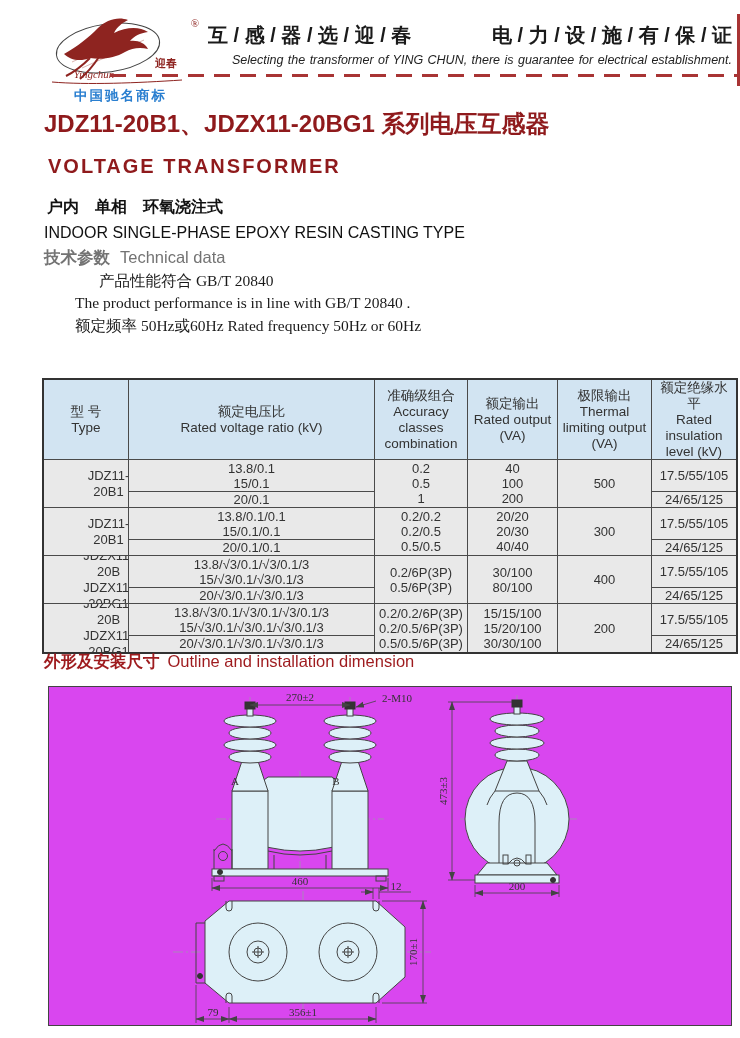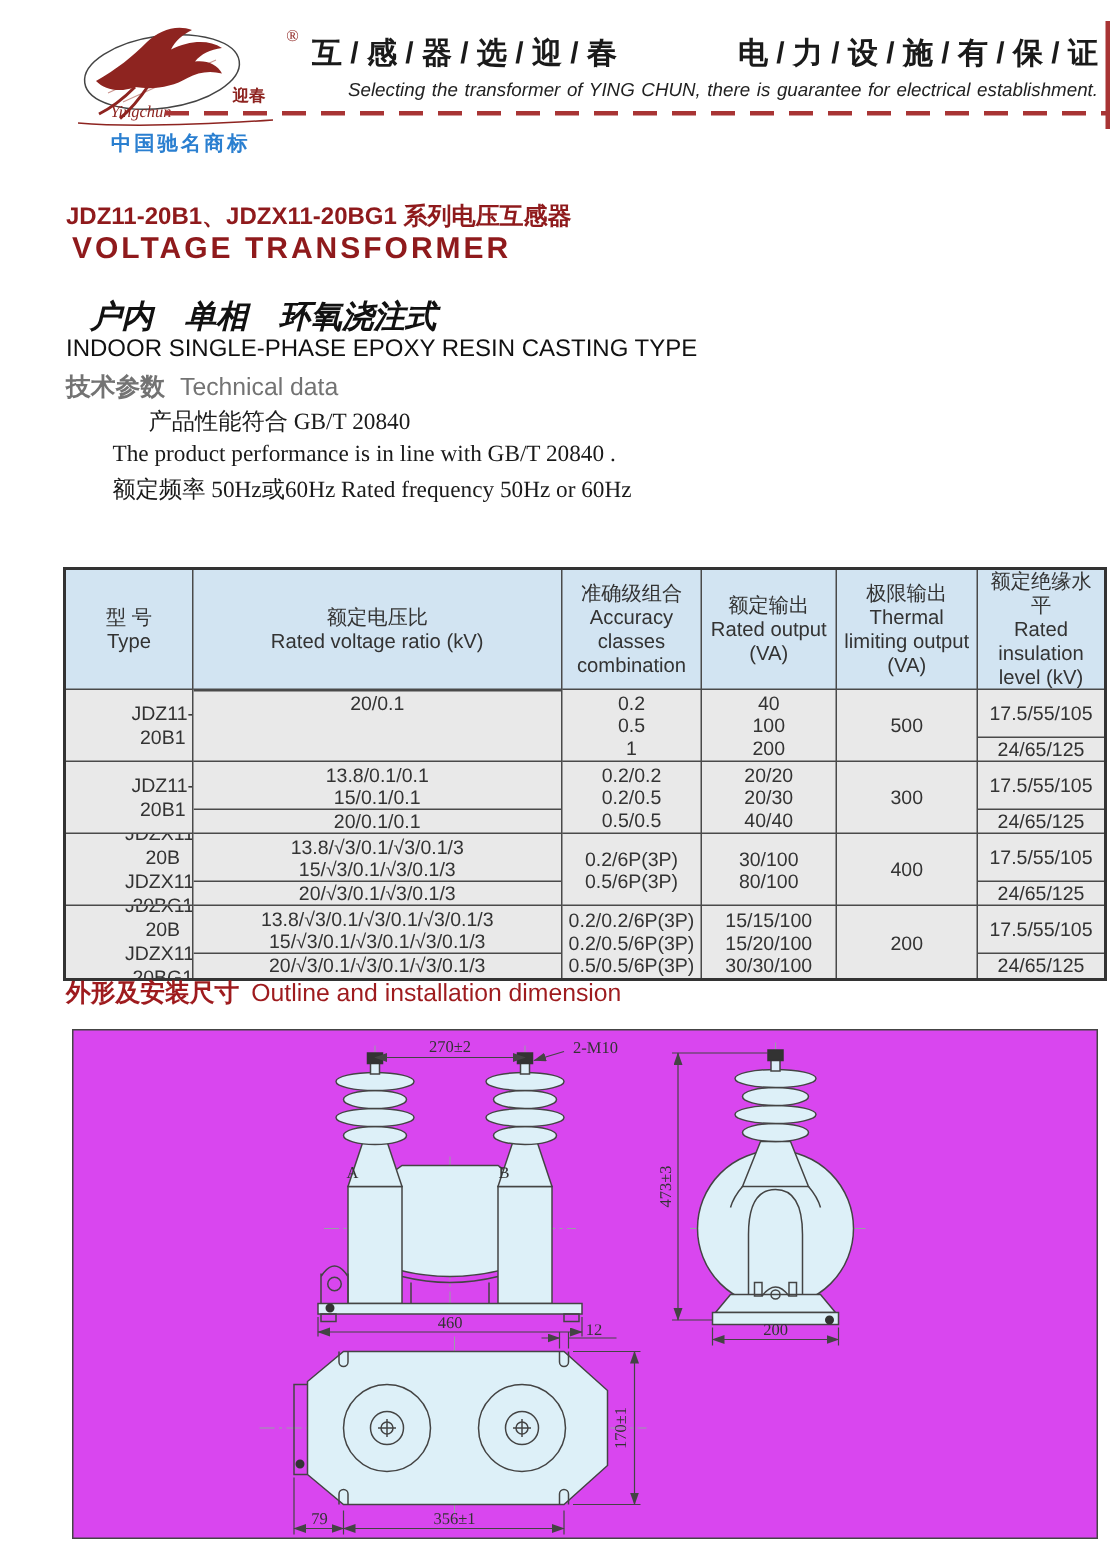--- a/index.html
+++ b/index.html
@@ -12,23 +12,23 @@
   .slogan{left:208px;top:22px;width:524px;}
   .slogan-zh{display:flex;justify-content:space-between;font-weight:bold;
              font-size:20px;color:#1a1a1a;white-space:nowrap;}
   .slogan-en{margin-top:4px;font-style:italic;font-size:12.5px;color:#222;
              text-align:justify;text-align-last:justify;margin-left:24px;}
   .dash-line{left:110px;top:74px;width:630px;height:3px;
              background:repeating-linear-gradient(90deg,#a83434 0 16px,transparent 16px 26px);}
   .edge-mark{right:0;top:14px;width:3px;height:72px;background:#a83434;}
 
   
-  .title-model{left:44px;top:134px;font-size:16px;font-weight:bold;color:#8f1a1c;}
+  .title-model{left:44px;top:108px;font-size:24px;font-weight:bold;color:#8f1a1c;}
   .title-en{left:48px;top:155px;font-size:20px;font-weight:bold;letter-spacing:2px;color:#8f1a1c;}
-  .type-zh{left:60px;top:197px;font-family:"Liberation Serif",serif;font-weight:bold;font-size:21px;color:#111;font-style:italic;}
+  .type-zh{left:47px;top:197px;font-family:"Liberation Serif",serif;font-weight:bold;font-size:16px;color:#111;}
   .type-en{left:44px;top:224px;font-size:16px;color:#111;}
   .tech-heading{left:44px;top:247px;font-size:16.5px;color:#737373;}
   .tech-heading .zh{font-weight:bold;margin-right:10px;}
   .tech-line{left:75px;font-family:"Liberation Serif",serif;font-size:15.5px;color:#1a1a1a;}
 
   
   .tbl{left:42px;top:378px;width:696px;border:2px solid #333;background:#e9e9e9;box-sizing:border-box;}
   .trow{display:grid;grid-template-columns:85px 246px 93px 90px 94px 84px;}
   .hrow{height:80px;background:#d2e4f2;}
   .grow{height:48px;}
@@ -126,20 +126,24 @@
         <div>额定绝缘水平</div>
         <div>Rated insulation level (kV)</div>
       </div>
     </div>
 
     <div class="trow grow">
       <div class="c">
         <div class="tline">JDZ11-20B1</div>
       </div>
       <div class="c split">
+        <div class="sp-top">
+          <div>13.8/0.1</div>
+          <div>15/0.1</div>
+        </div>
         <div class="sp-bot">20/0.1</div>
       </div>
       <div class="c">
         <div>0.2</div>
         <div>0.5</div>
         <div>1</div>
       </div>
       <div class="c">
         <div>40</div>
         <div>100</div>

